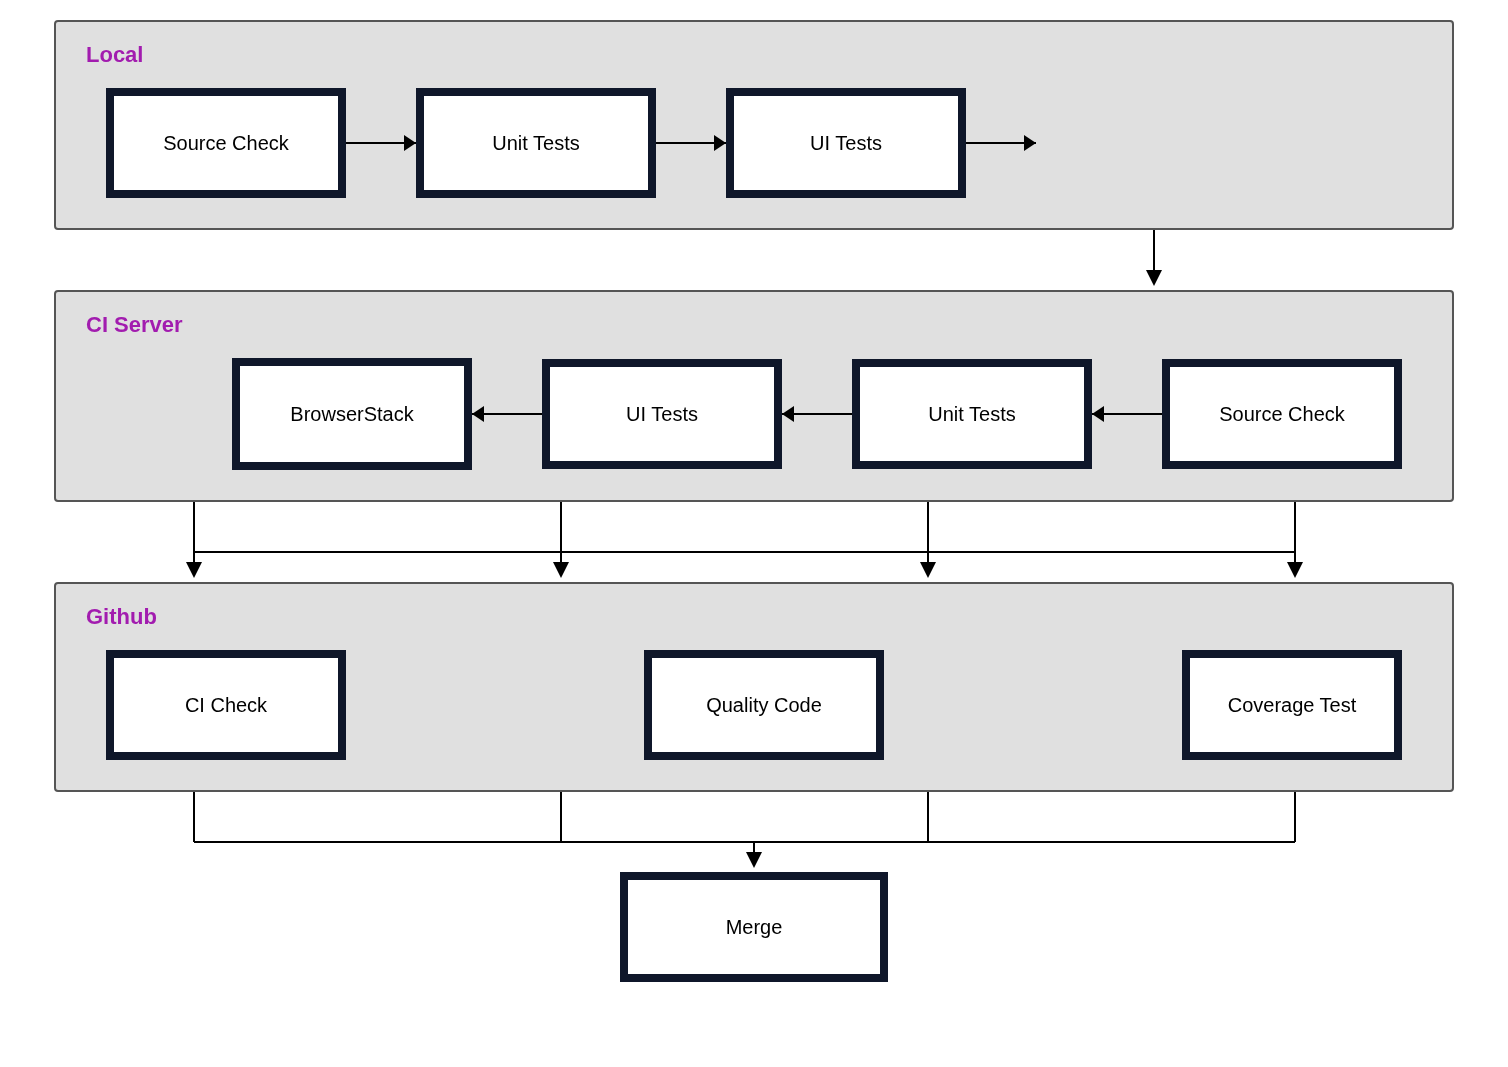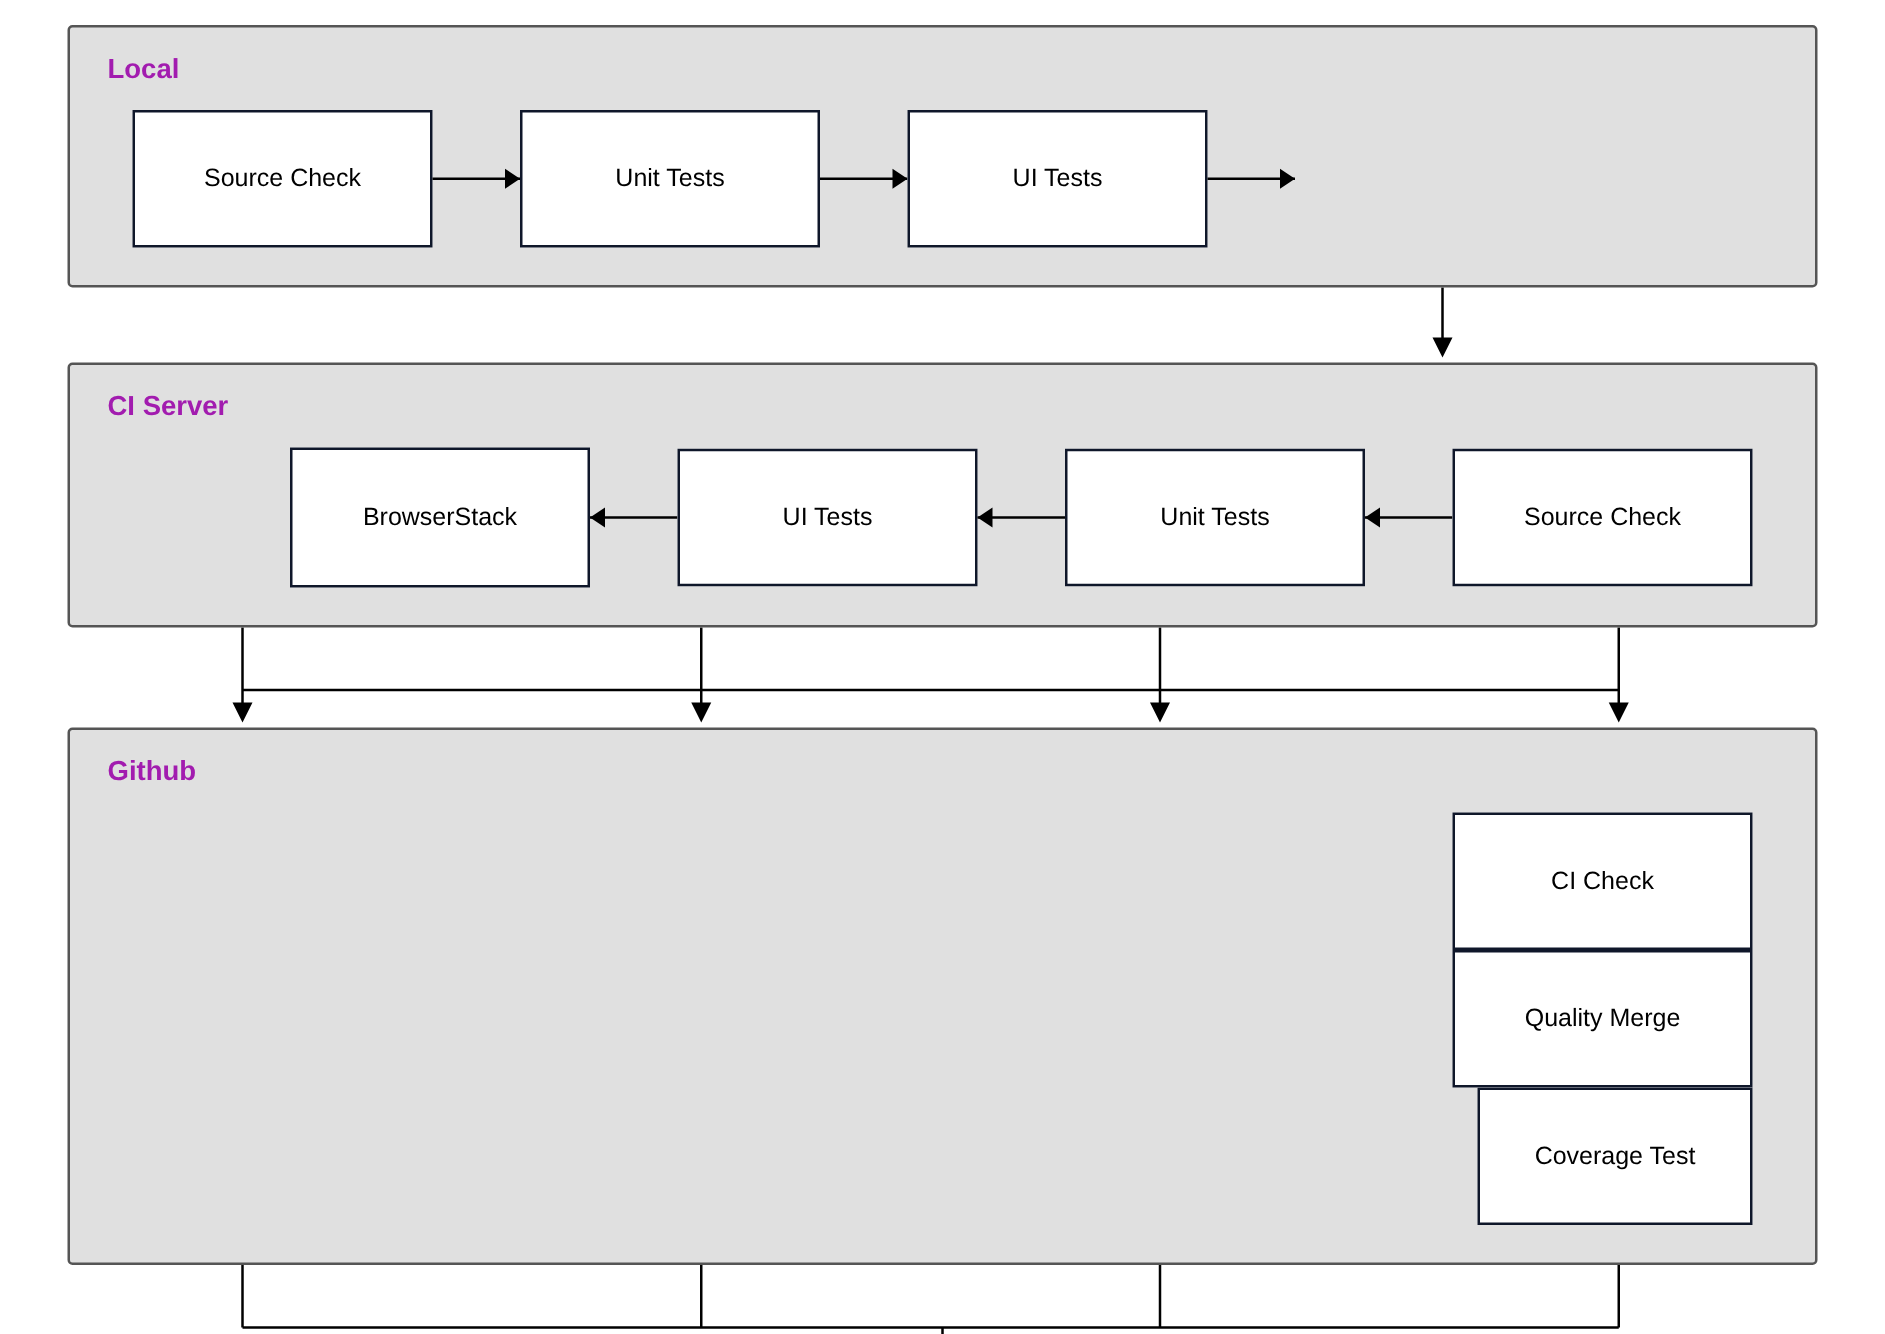--- a/index.html
+++ b/index.html
@@ -34,21 +34,21 @@
     .section-label {
       font-size: 22px;
       font-weight: bold;
       margin-bottom: 20px;
       color: #a21caf;
     }
 
     
     .node {
       background: #fff;
-      border: 2px solid #0f172a;
+      border: 8px solid #0f172a;
       padding: 0;
       min-width: 220px;
       min-height: 100px;
       display: flex;
       align-items: center;
       justify-content: center;
       font-size: 20px;
       font-weight: normal;
       text-align: center;
       position: relative;
@@ -117,24 +117,25 @@
       display: flex;
       flex-direction: row;
       align-items: center;
       justify-content: flex-end;
       padding-right: 20px;
     }
 
     
     .github-row {
       display: flex;
-      flex-direction: column;
+      flex-direction: row;
       align-items: flex-end;
       justify-content: space-between;
       padding: 0 20px;
+      gap: 20px;
     }
   </style>
 </head>
 <body>
 
 <div class="diagram-container">
 
   <div class="section">
     <div class="section-label">Local</div>
     <div class="local-row">
@@ -218,21 +219,21 @@
   <div class="section">
     <div class="section-label">Github</div>
     <div class="github-row">
 
       <div class="node" style="width:240px;height:110px;">
         <span>CI Check</span>
       </div>
 
 
       <div class="node" style="width:240px;height:110px;">
-        <span>Quality Merge</span>
+        <span>Quality Code</span>
       </div>
 
       <div class="node" style="width:204px;height:110px;">
         <span>Coverage Test</span>
       </div>
     </div>
   </div>
 
   <svg width="1400" height="80" style="display:block; overflow:visible;">
 

